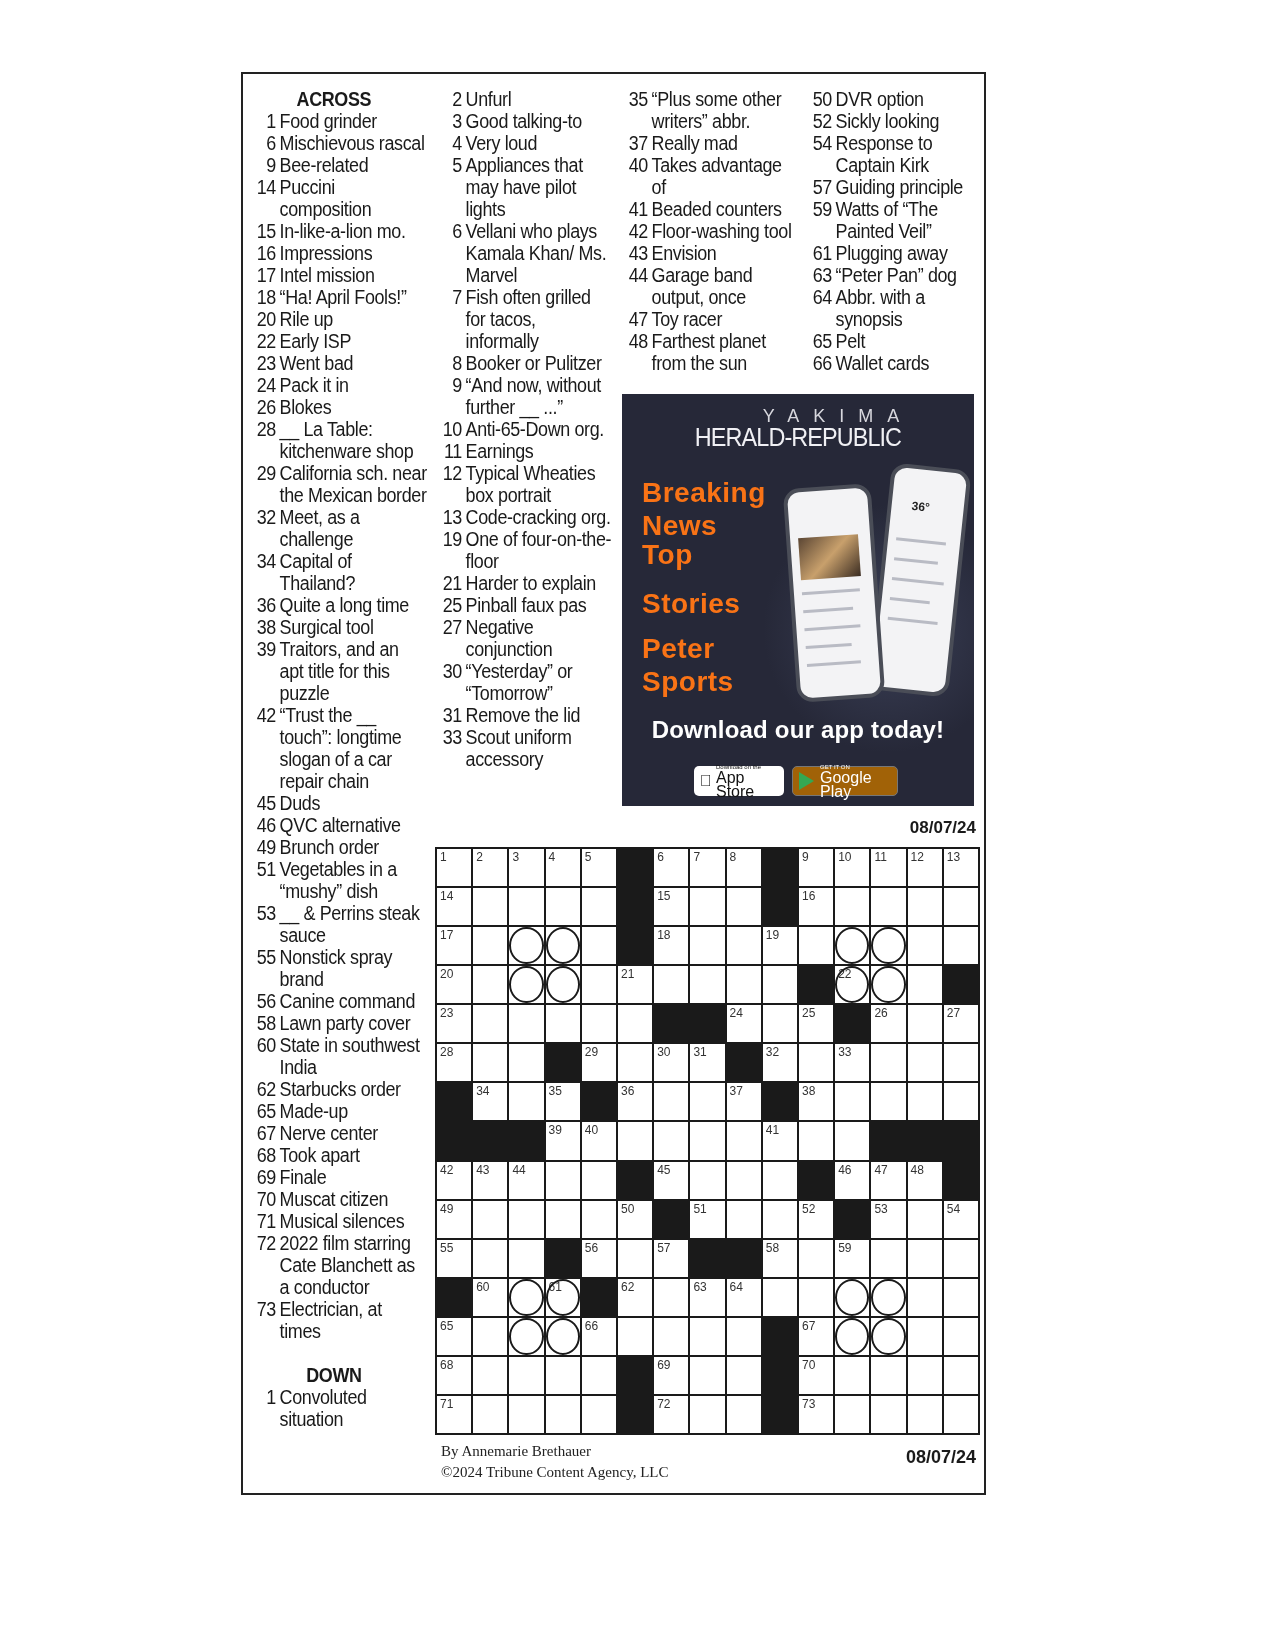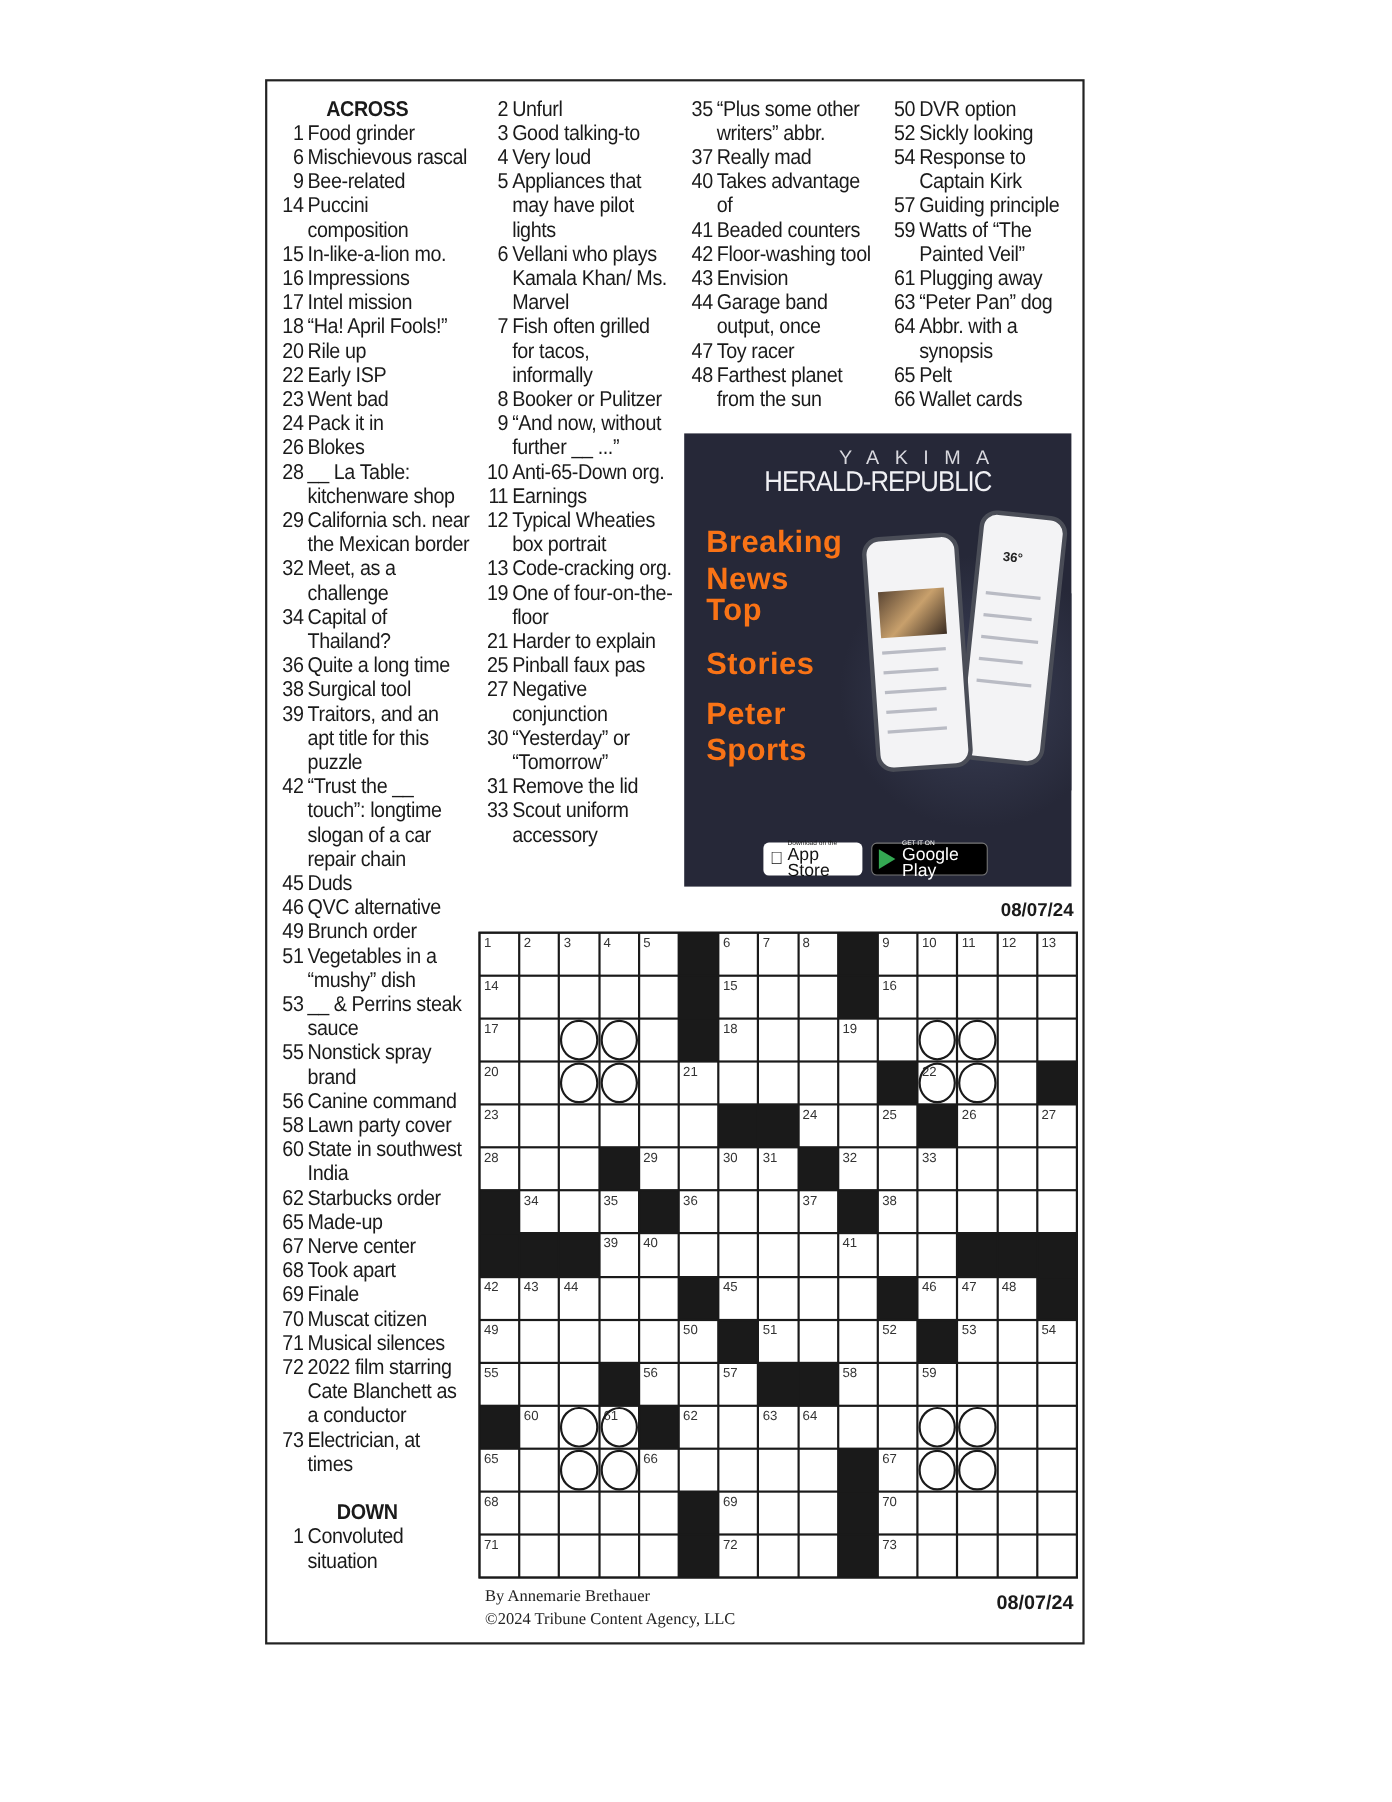--- a/index.html
+++ b/index.html
@@ -23,21 +23,21 @@
   .ad .glow { position: absolute; left: 140px; top: 110px; width: 250px; height: 250px; border-radius: 50%; background: radial-gradient(circle, #3b4057 0%, #262838 70%); }
   .phone { position: absolute; border-radius: 16px; border: 4px solid #4a4d57; background: #f3f3f5; }
   .phone.back { left: 258px; top: 72px; width: 72px; height: 220px; transform: rotate(6deg); }
   .phone.front { left: 168px; top: 92px; width: 80px; height: 206px; transform: rotate(-4deg); }
   .phone .scr-img { position: absolute; left: 8px; top: 46px; width: 60px; height: 42px; background: linear-gradient(135deg, #5b4634, #c8a06c 50%, #3a2c22); }
   .phone .temp { position: absolute; left: 20px; top: 30px; font-size: 12px; font-weight: bold; color: #222; }
   .phone .line { position: absolute; left: 8px; height: 3px; background: #b9bbc4; }
   .ad .cta { position: absolute; left: 0; width: 100%; top: 322px; text-align: center; font-size: 24px; font-weight: bold; color: #fff; letter-spacing: 0.2px; }
   .store { position: absolute; top: 372px; height: 30px; border-radius: 5px; display: flex; align-items: center; box-sizing: border-box; padding: 0 6px; }
   .store.apple { left: 72px; width: 90px; background: #fff; color: #111; }
-  .store.google { left: 170px; width: 106px; background: #000000; color: #fff; border: 1px solid #777; }
+  .store.google { left: 170px; width: 106px; background: #a16207; color: #fff; border: 1px solid #777; }
   .store .ico { font-size: 16px; margin-right: 4px; }
   .store .small { font-size: 6px; line-height: 7px; display: block; }
   .store .big { font-size: 16px; line-height: 14px; display: block; }
   .tri { width: 0; height: 0; border-top: 9px solid transparent; border-bottom: 9px solid transparent; border-left: 15px solid #34a853; margin-right: 6px; position: relative; }
 
   .date-top { position: absolute; left: 890px; top: 818px; width: 86px; text-align: right; font-size: 17px; font-weight: bold; }
   .grid { position: absolute; left: 435px; top: 847px; width: 545px; height: 588px; display: grid; grid-template-columns: repeat(15, 1fr); grid-template-rows: repeat(15, 1fr); border: 2.5px solid #1a1a1a; box-sizing: border-box; background: #1a1a1a; gap: 2px; }
   .cell { background: #fff; position: relative; }
   .cell.black { background: #1a1a1a; }
   .cell .n { position: absolute; left: 3px; top: 1px; font-size: 12px; color: #333; }
@@ -402,20 +402,21 @@
     <div class="line" style="top:150px;width:50px"></div>
   </div>
   <div class="phone front">
     <div class="scr-img"></div>
     <div class="line" style="top:100px;width:58px"></div>
     <div class="line" style="top:118px;width:50px"></div>
     <div class="line" style="top:136px;width:56px"></div>
     <div class="line" style="top:154px;width:46px"></div>
     <div class="line" style="top:172px;width:54px"></div>
   </div>
+  <div class="cta">Download our app today!</div>
   <div class="store apple">
     <span class="ico"></span>
     <span>
         <span class="small">Download on the</span>
         <span class="big">App Store</span>
       </span>
   </div>
   <div class="store google">
     <span class="tri"></span>
     <span>

